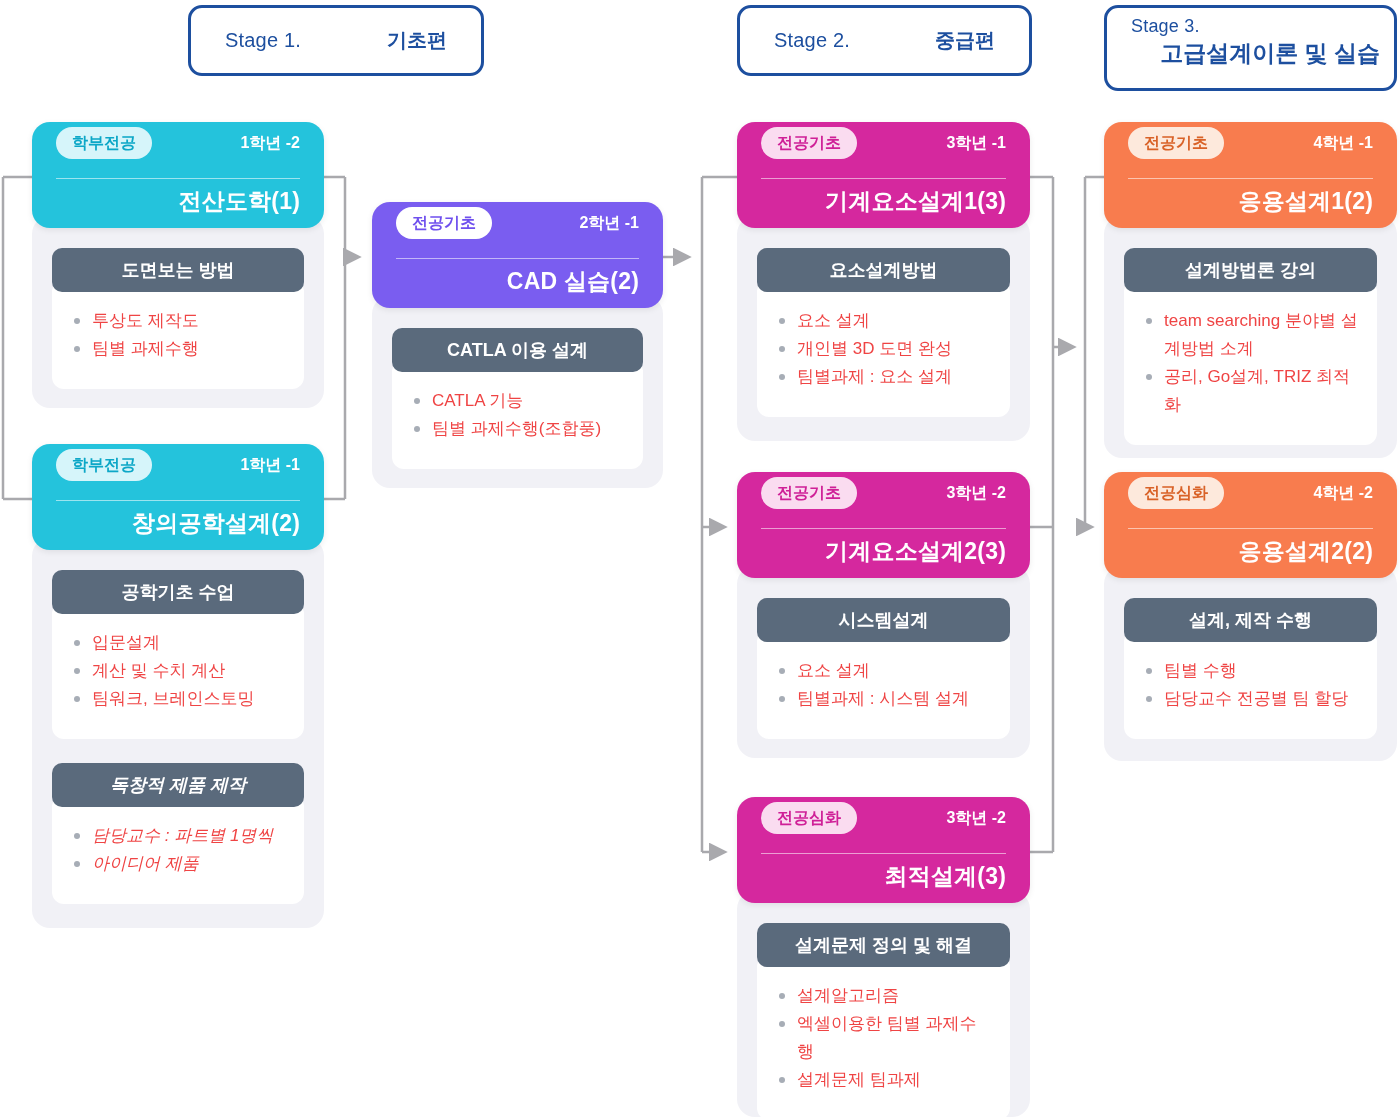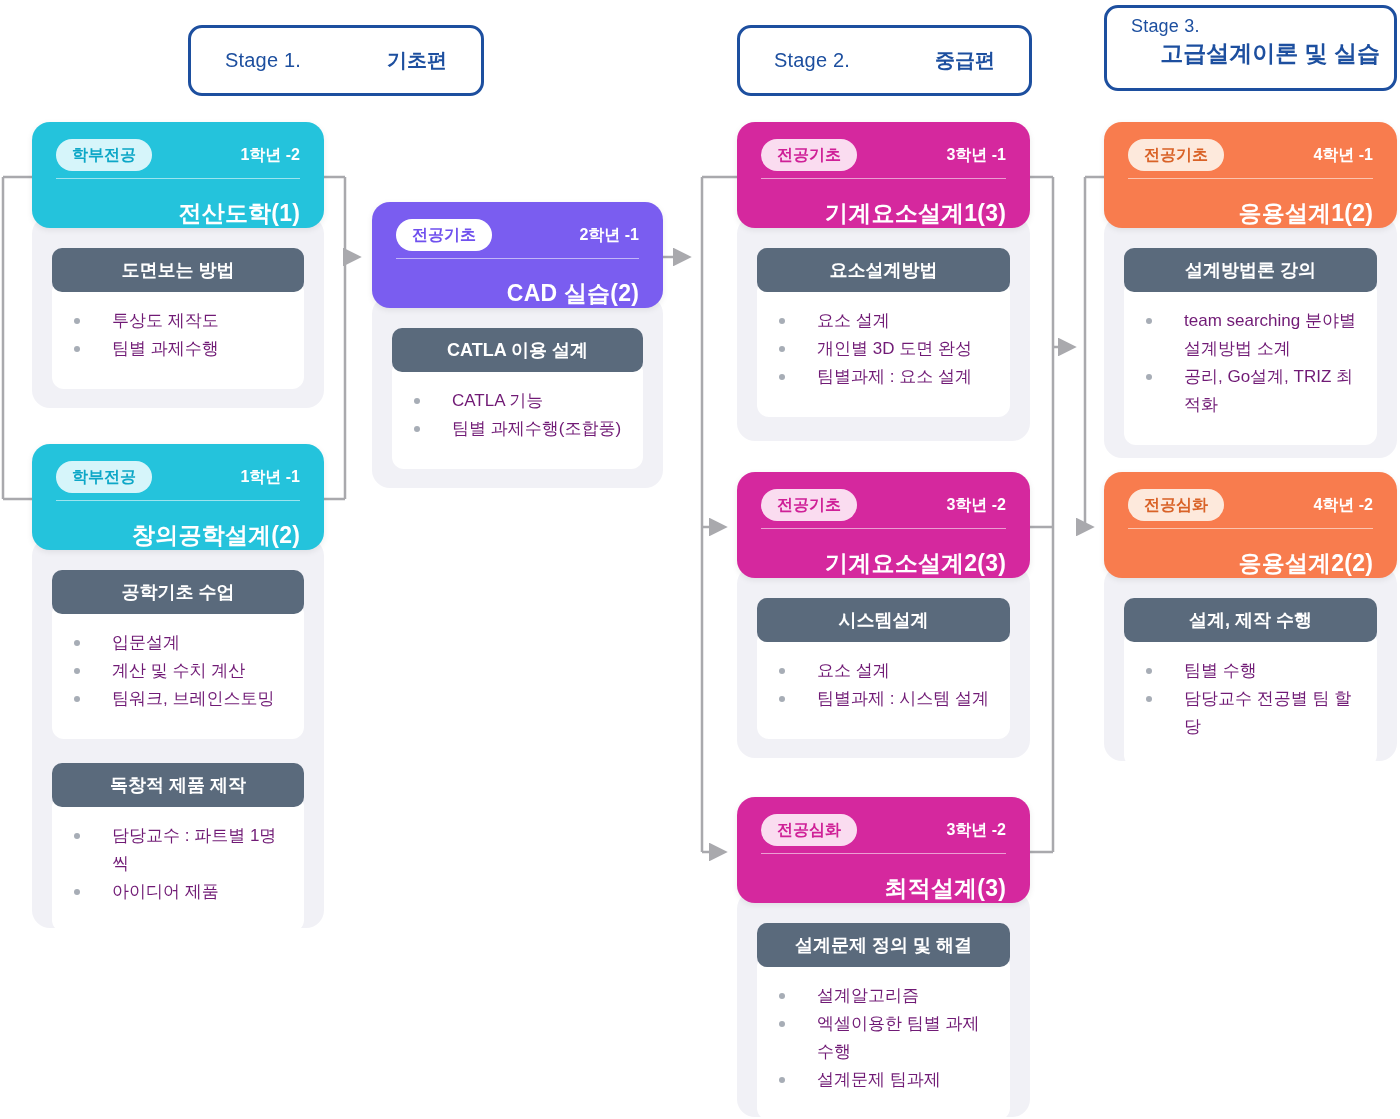--- a/index.html
+++ b/index.html
@@ -6,46 +6,46 @@
   html,body { width:1400px; height:1119px; background:#ffffff;
     font-family:"Liberation Sans","DejaVu Sans",sans-serif; }
   #stage-canvas { position:relative; width:1400px; height:1119px; overflow:hidden; background:#fff; }
 
   
   #connector-layer { position:absolute; left:0; top:0; z-index:0; }
 
   
   .stage-box { position:absolute; background:#fff; border:3px solid #1d4f9f; border-radius:14px;
     color:#1d4f9f; z-index:3; }
-  .stage-box.row { display:flex; align-items:center; justify-content:space-between; padding:0 34px;margin-top:20px; }
+  .stage-box.row { display:flex; align-items:center; justify-content:space-between; padding:0 34px; }
   .stage-label { font-size:20px; font-weight:500; letter-spacing:0.2px; }
   .stage-title { font-size:20px; font-weight:800; }
   .stage-box.two-line { padding:8px 14px 0 24px; }
   .stage-box.two-line .stage-label { font-size:18px; display:block; }
   .stage-box.two-line .stage-title { font-size:23px; display:block; text-align:right; margin-top:1px; }
 
   
   .card { position:absolute; z-index:1; }
   .card-header { position:relative; height:106px; border-radius:18px; padding:0 24px; z-index:2;
     box-shadow:0 2px 6px rgba(0,0,0,0.08); }
-  .badge-row { display:flex; justify-content:space-between; align-items:center; padding-top:17px; }
+  .badge-row { display:flex; justify-content:space-between; align-items:center; padding-top:5px; }
   .badge { font-size:16px; font-weight:700; padding:4px 16px; border-radius:17px; line-height:24px; }
   .term { font-size:16px; font-weight:600; color:#fff; }
   .hdr-divider { position:absolute; left:24px; right:24px; top:56px; height:1px;
     background:rgba(255,255,255,0.55); }
   .card-title { text-align:right; color:#fff; font-size:23px; font-weight:800; margin-top:26px;
     line-height:32px; letter-spacing:0.2px; }
   .card-body { position:relative; margin-top:-12px; background:#f1f1f6; border-radius:18px;
     padding:32px 20px 20px; z-index:1; }
-  .section + .section { margin-top:24px; }
+  .section + .section { margin-top:24px;font-style:italic; }
   .section-heading { position:relative; height:44px; line-height:44px; text-align:center;
     background:#5a6a7c; color:#fff; font-size:18px; font-weight:700; border-radius:10px; z-index:2; }
   .white-box { position:relative; background:#fff; border-radius:12px; margin-top:-12px;
     padding:27px 18px 26px 22px; z-index:1; }
-  .bullet { display:flex; font-size:17px; color:#701a75; line-height:28px;gap:20px; }
+  .bullet { display:flex; font-size:17px; color:#ef4444; line-height:28px; }
   .bullet .dot { flex:0 0 auto; width:6px; height:6px; border-radius:50%; background:#a7adb6;
     margin:11px 12px 0 0; }
 
   
   .theme-cyan   .card-header { background:#24c3dc; }
   .theme-cyan   .badge { background:#d6f5fa; color:#0ca7c7; }
   .theme-purple .card-header { background:#7a5df0; }
   .theme-purple .badge { background:#ffffff; color:#6f50ee; }
   .theme-pink   .card-header { background:#d5289e; }
   .theme-pink   .badge { background:#fadcf0; color:#cf2097; }

